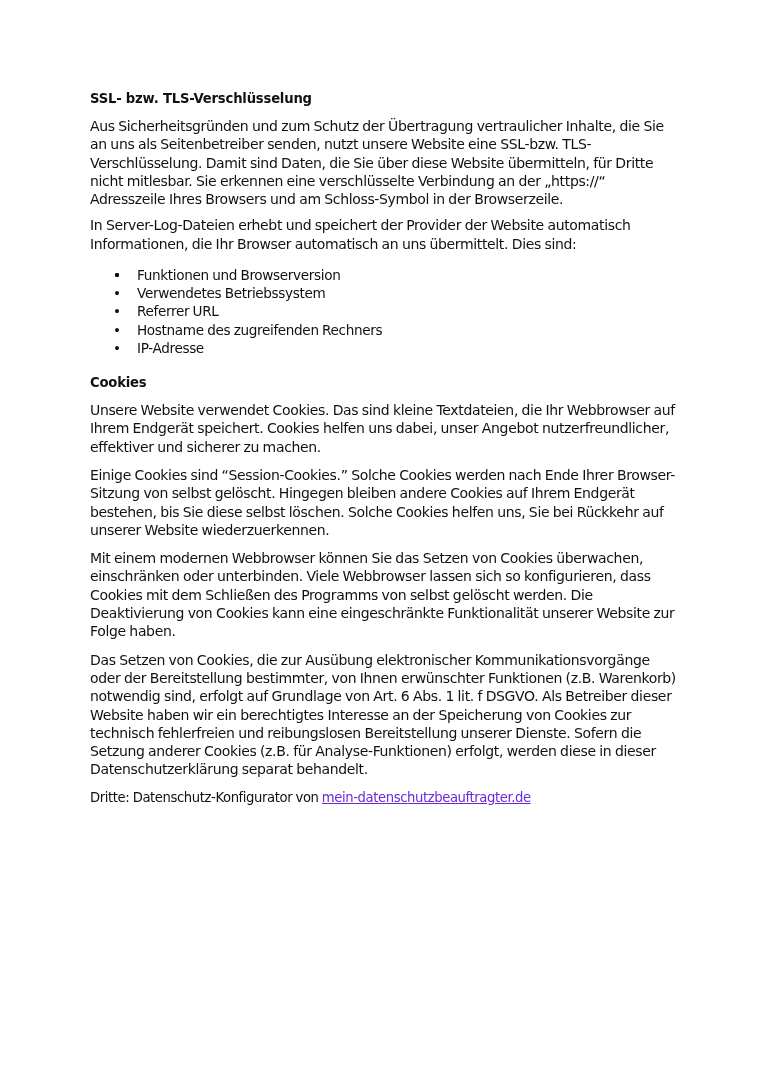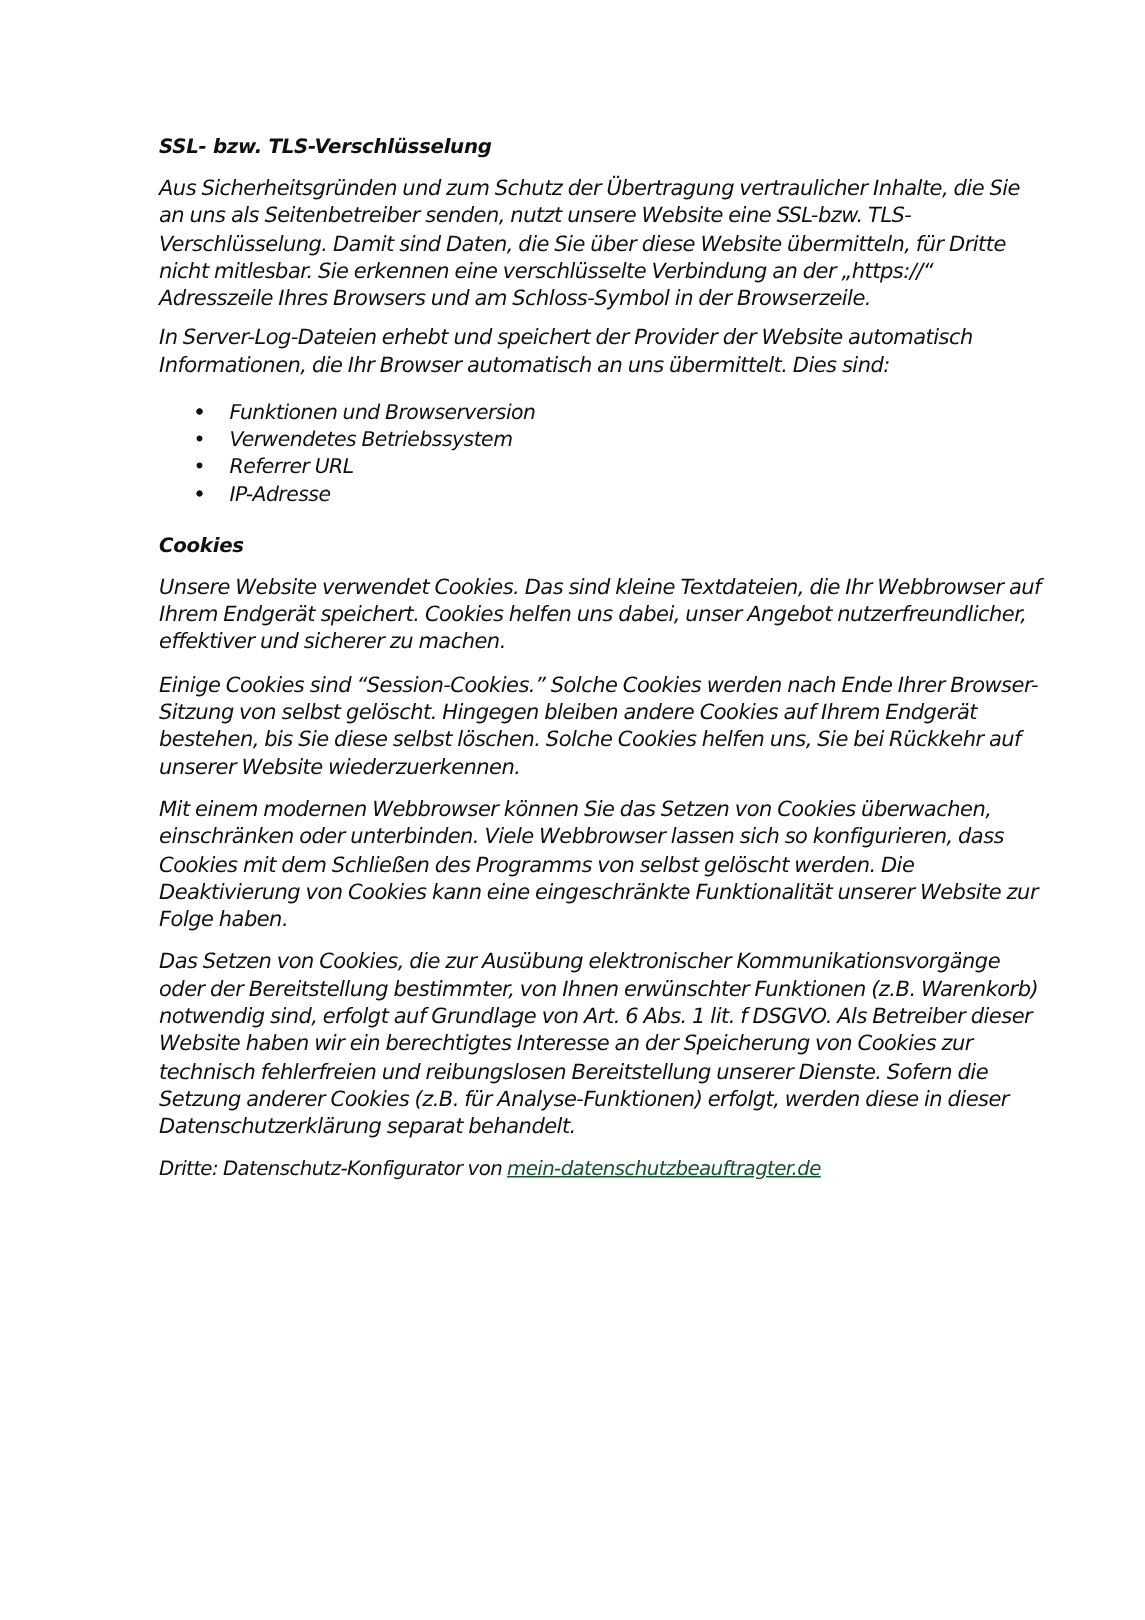--- a/index.html
+++ b/index.html
@@ -10,24 +10,23 @@
     body {
       width: 763px;
       height: 1080px;
       overflow: hidden;
       position: relative;
       font-family: "DejaVu Sans", sans-serif;
       color: #111111;
     }
     .page {
       position: absolute;
-      left: 106px;
+      left: 90px;
       top: 90px;
       width: 590px;
-      font-style: italic;
     }
     h2 {
       font-family: "DejaVu Sans", sans-serif;
       font-weight: bold;
       font-size: 13.2px;
       margin: 0 0 9px 0;
       line-height: 18px;
       letter-spacing: -0.2px;
     }
     p {
@@ -55,21 +54,21 @@
       top: 0;
     }
     .source {
       font-size: 13.2px;
       line-height: 18px;
       margin-top: 2px;
       letter-spacing: -0.4px;
       word-spacing: -0.5px;
     }
     .source a {
-      color: #14532d;
+      color: #6d28d9;
       text-decoration: underline;
     }
     #s1-p1 { margin-bottom: 8px; }
     #s2-title { margin-top: 0; }
   </style>
 </head>
 <body>
 
 <div class="page">
 
@@ -77,21 +76,21 @@
   <p id="s1-p1">Aus Sicherheitsgründen und zum Schutz der Übertragung vertraulicher Inhalte, die Sie an uns als Seitenbetreiber senden, nutzt unsere Website eine SSL-bzw. TLS-Verschlüsselung. Damit sind Daten, die Sie über diese Website übermitteln, für Dritte nicht mitlesbar. Sie erkennen eine verschlüsselte Verbindung an der „https://“ Adresszeile Ihres Browsers und am Schloss-Symbol in der Browserzeile.</p>
 
   <p>In Server-Log-Dateien erhebt und speichert der Provider der Website automatisch Informationen, die Ihr Browser automatisch an uns übermittelt. Dies sind:</p>
 
   <ul>
     <li><span class="bullet">•</span></li>
     <li><span class="bullet">•</span></li>
     <li><span class="bullet">•</span><span>Funktionen und Browserversion</span></li>
     <li><span class="bullet">•</span><span>Verwendetes Betriebssystem</span></li>
     <li><span class="bullet">•</span><span>Referrer URL</span></li>
-    <li><span class="bullet">•</span></li>
+    <li><span class="bullet">•</span><span>Hostname des zugreifenden Rechners</span></li>
     <li><span class="bullet">•</span><span>IP-Adresse</span></li>
   </ul>
 
 
   <h2>Cookies</h2>
   <p>Unsere Website verwendet Cookies. Das sind kleine Textdateien, die Ihr Webbrowser auf Ihrem Endgerät speichert. Cookies helfen uns dabei, unser Angebot nutzerfreundlicher, effektiver und sicherer zu machen.</p>
   <p>Einige Cookies sind “Session-Cookies.” Solche Cookies werden nach Ende Ihrer Browser-Sitzung von selbst gelöscht. Hingegen bleiben andere Cookies auf Ihrem Endgerät bestehen, bis Sie diese selbst löschen. Solche Cookies helfen uns, Sie bei Rückkehr auf unserer Website wiederzuerkennen.</p>
   <p>Mit einem modernen Webbrowser können Sie das Setzen von Cookies überwachen, einschränken oder unterbinden. Viele Webbrowser lassen sich so konfigurieren, dass Cookies mit dem Schließen des Programms von selbst gelöscht werden. Die Deaktivierung von Cookies kann eine eingeschränkte Funktionalität unserer Website zur Folge haben.</p>
   <p>Das Setzen von Cookies, die zur Ausübung elektronischer Kommunikationsvorgänge oder der Bereitstellung bestimmter, von Ihnen erwünschter Funktionen (z.B. Warenkorb) notwendig sind, erfolgt auf Grundlage von Art. 6 Abs. 1 lit. f DSGVO. Als Betreiber dieser Website haben wir ein berechtigtes Interesse an der Speicherung von Cookies zur technisch fehlerfreien und reibungslosen Bereitstellung unserer Dienste. Sofern die Setzung anderer Cookies (z.B. für Analyse-Funktionen) erfolgt, werden diese in dieser Datenschutzerklärung separat behandelt.</p>
 

